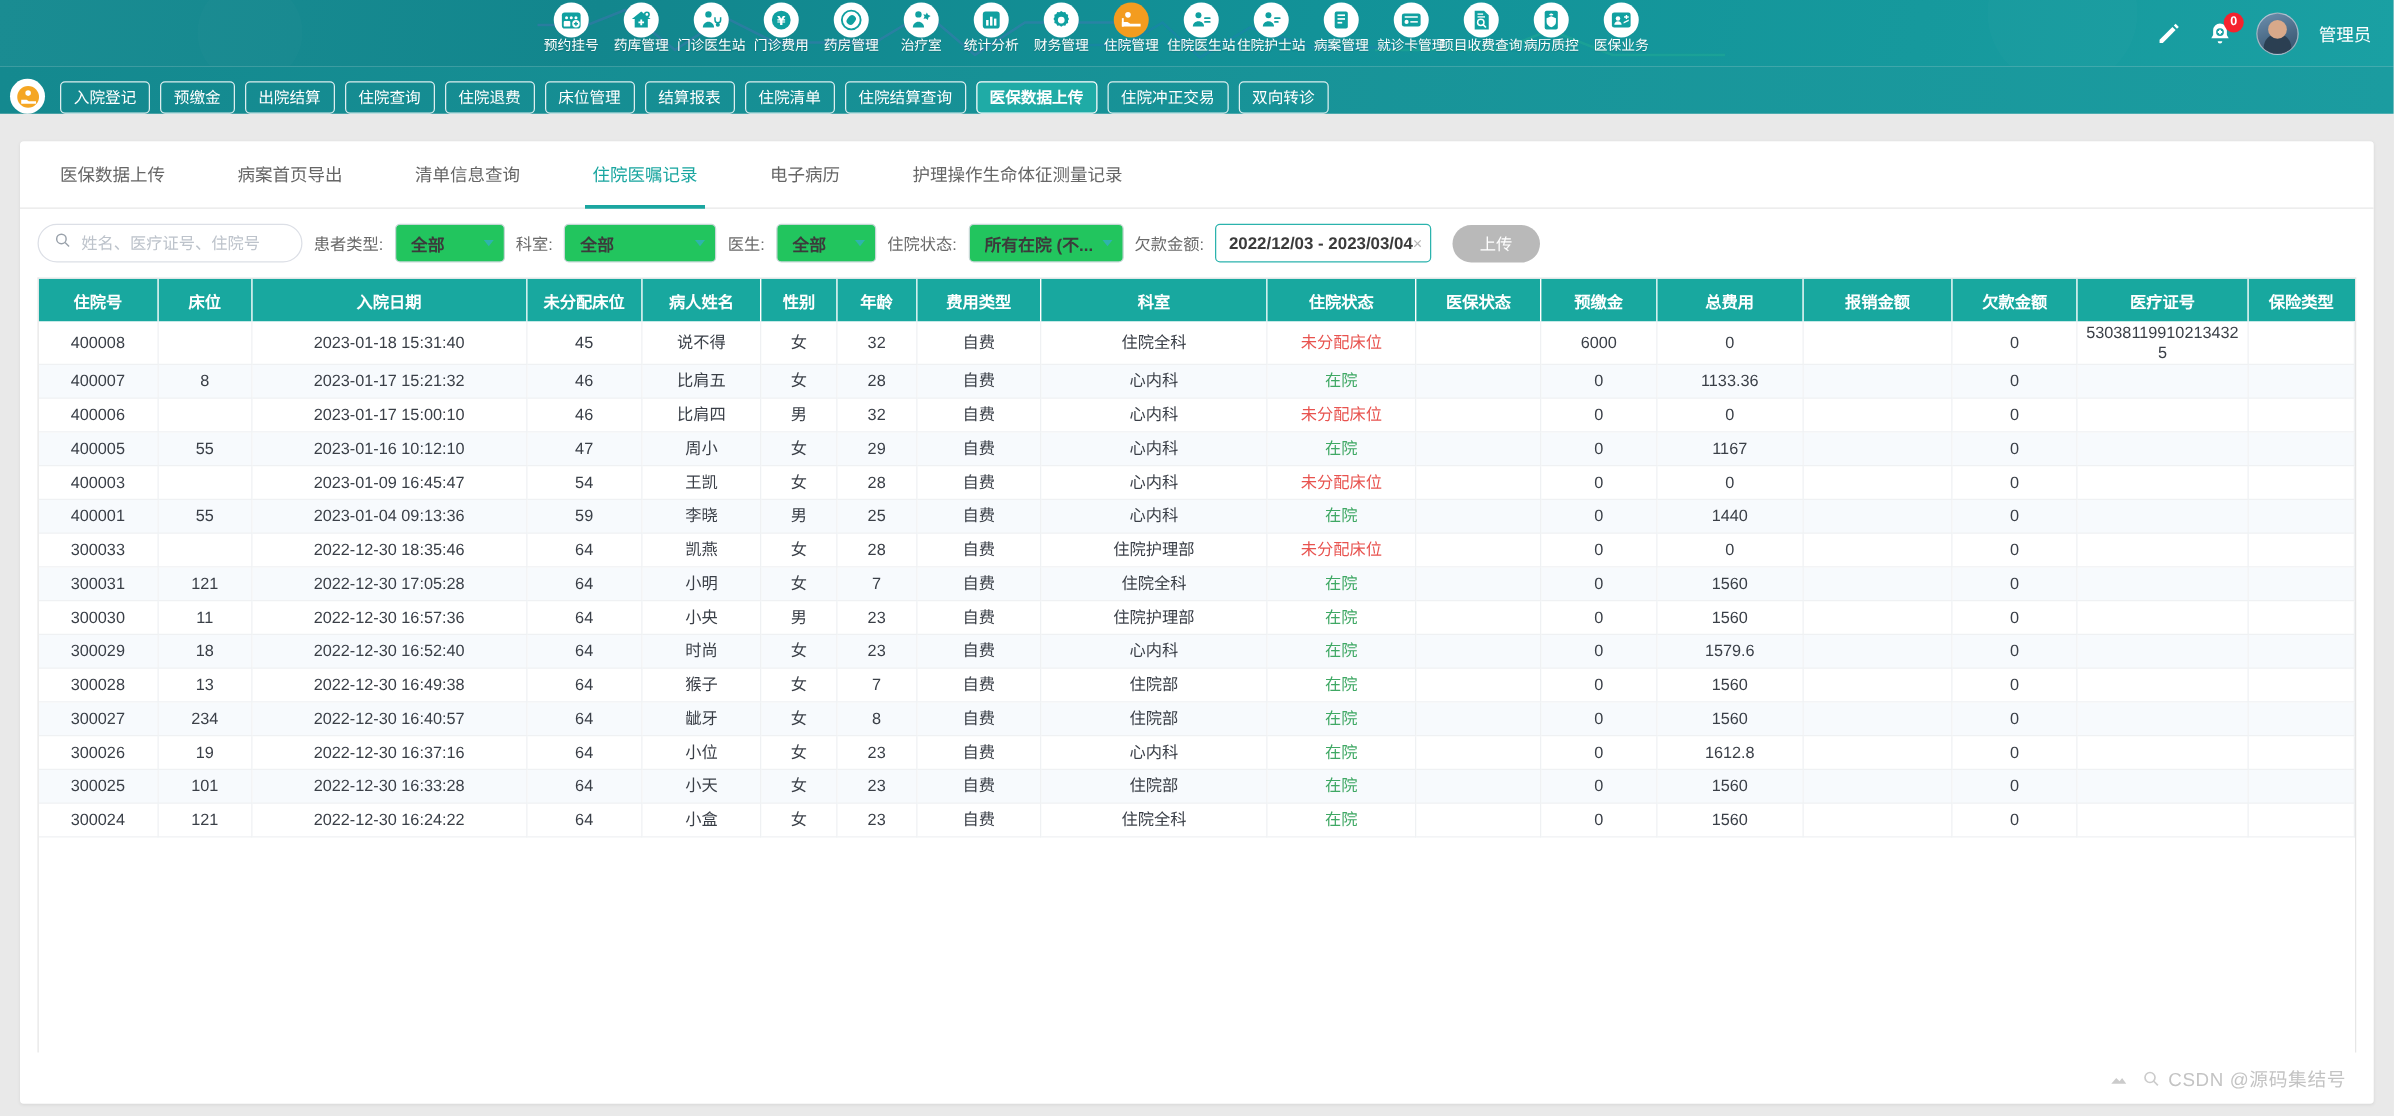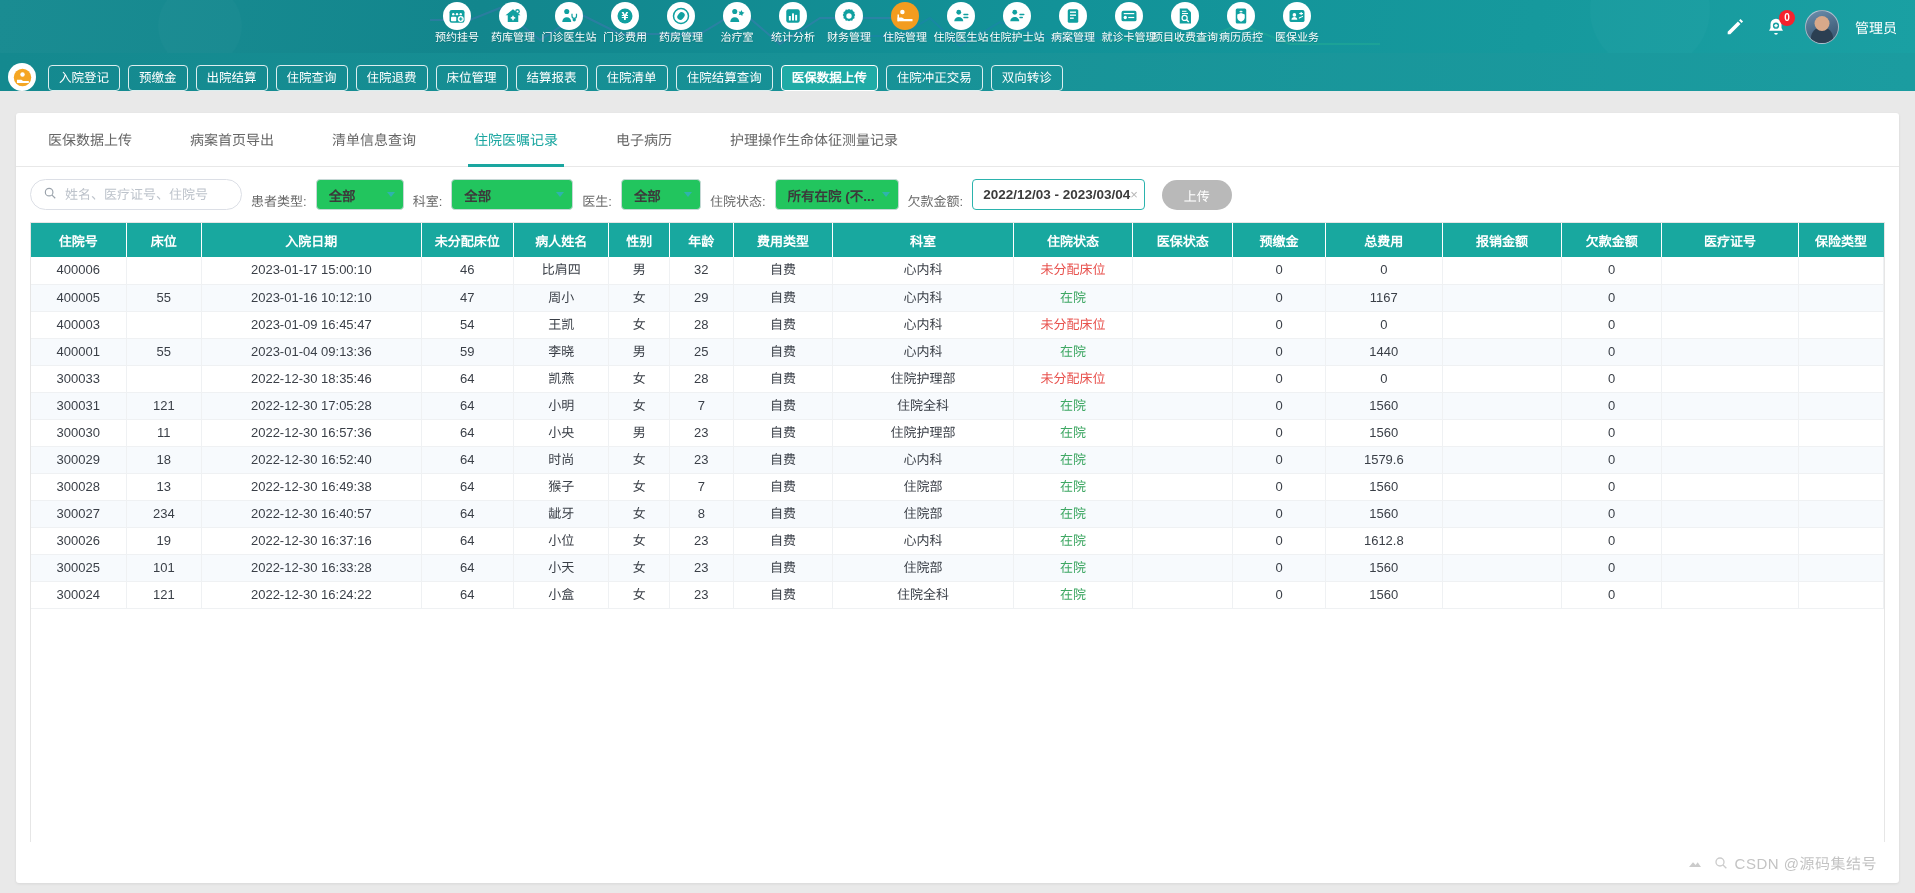--- a/index.html
+++ b/index.html
@@ -147,21 +147,21 @@
     white-space: nowrap;
   }
   .tab.active { color: #1aa6a0; }
   .tab.active::after {
     content:""; position:absolute; left: 12px; right: 12px; bottom:0;
     height: 3px; background: #1aa6a0;
   }
 
   
   .filters {
-    display: flex; align-items: flex-end;
+    display: flex; align-items: center;
     padding: 12px 14px 10px 14px;
     gap: 9px;
     flex-wrap: nowrap;
   }
   .search-box {
     display: flex; align-items: center;
     width: 212px; height: 31px;
     border: 1px solid #dcdfe6; border-radius: 16px;
     padding: 0 12px;
     gap: 8px;
@@ -589,20 +589,58 @@
           <th>预缴金</th>
           <th>总费用</th>
           <th>报销金额</th>
           <th>欠款金额</th>
           <th>医疗证号</th>
           <th>保险类型</th>
         </tr>
       </thead>
       <tbody id="tbody">
           <tr>
+            <td>400008</td>
+            <td></td>
+            <td>2023-01-18 15:31:40</td>
+            <td>45</td>
+            <td>说不得</td>
+            <td>女</td>
+            <td>32</td>
+            <td>自费</td>
+            <td>住院全科</td>
+            <td class="st-red">未分配床位</td>
+            <td></td>
+            <td>6000</td>
+            <td>0</td>
+            <td></td>
+            <td>0</td>
+            <td class="wrapcell">530381199102134325</td>
+            <td></td>
+          </tr>
+          <tr>
+            <td>400007</td>
+            <td>8</td>
+            <td>2023-01-17 15:21:32</td>
+            <td>46</td>
+            <td>比肩五</td>
+            <td>女</td>
+            <td>28</td>
+            <td>自费</td>
+            <td>心内科</td>
+            <td class="st-green">在院</td>
+            <td></td>
+            <td>0</td>
+            <td>1133.36</td>
+            <td></td>
+            <td>0</td>
+            <td class="wrapcell"></td>
+            <td></td>
+          </tr>
+          <tr>
             <td>400006</td>
             <td></td>
             <td>2023-01-17 15:00:10</td>
             <td>46</td>
             <td>比肩四</td>
             <td>男</td>
             <td>32</td>
             <td>自费</td>
             <td>心内科</td>
             <td class="st-red">未分配床位</td>

